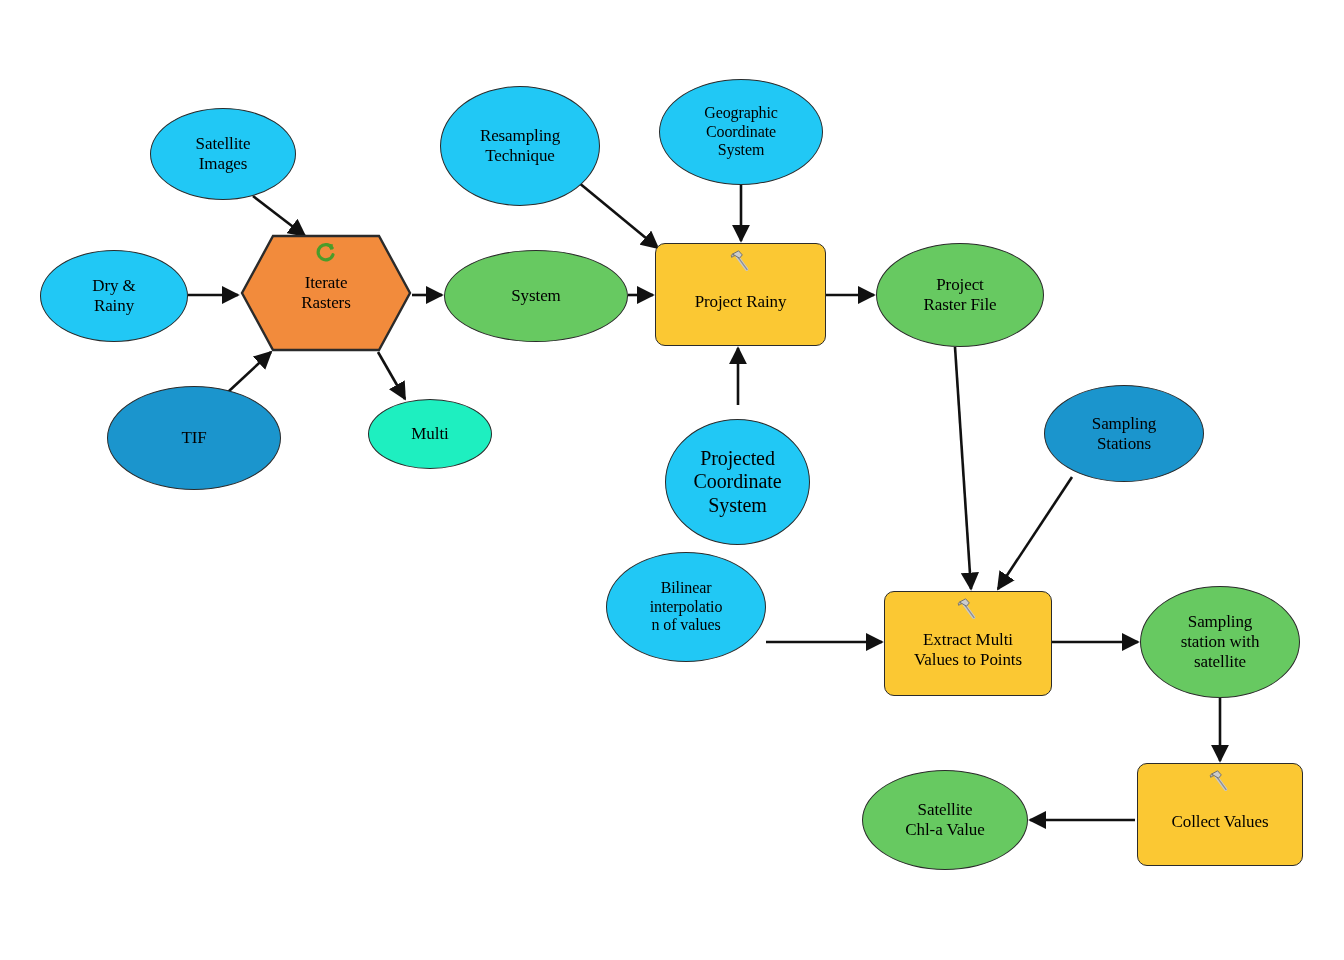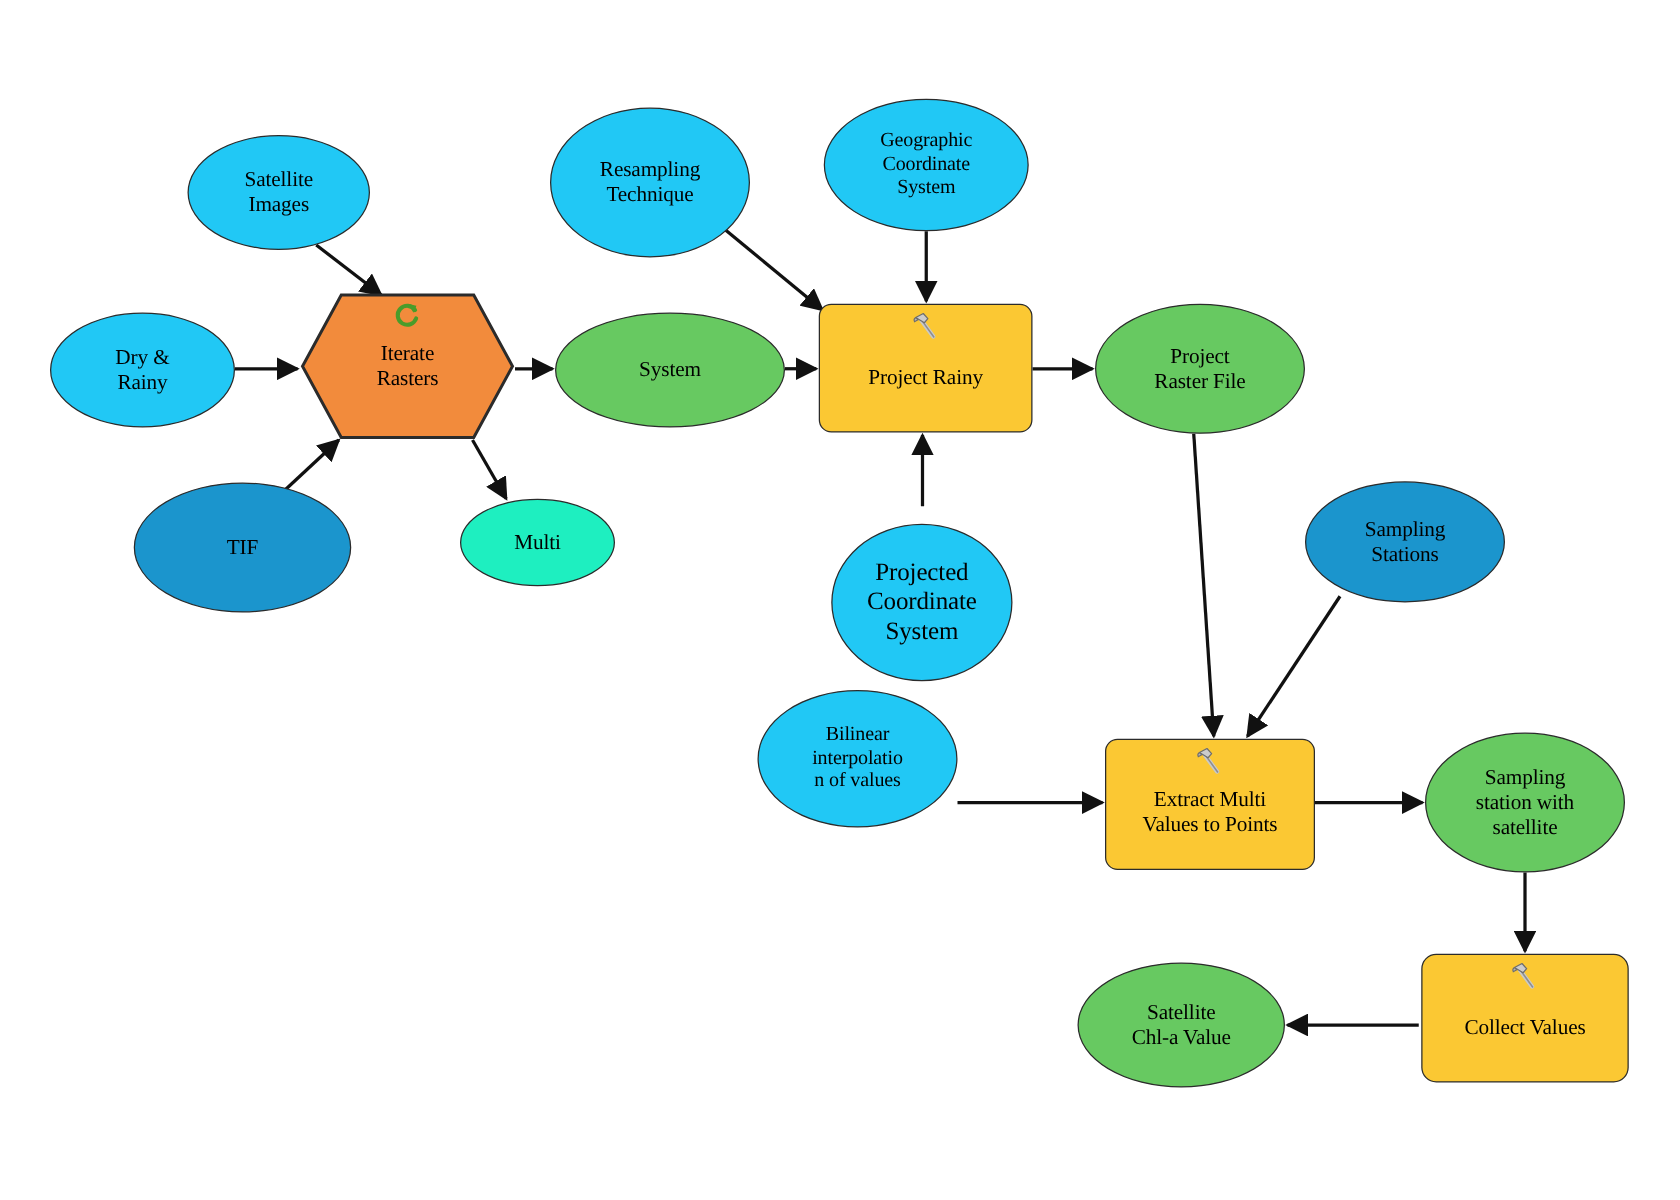--- a/index.html
+++ b/index.html
@@ -192,21 +192,21 @@
           <path d="M4.2 5.6 Q2.4 6.6 3.3 8.6 Q5.2 7.6 6.0 7.2 Z" fill="#b5b5b5" stroke="#6e6e6e" stroke-width="0.8"></path>
         </svg>
         <span class="lbl" style="margin-top: 12px;">Extract Multi
 Values to Points</span>
       </div>
       <div class="node t-data ellipse" style="left: 1140px; top: 586px; width: 160px; height: 112px; font-size: 17px;">
         <span class="lbl">Sampling
 station with
 satellite</span>
       </div>
-      <div class="node t-tool box" style="left: 1137px; top: 763px; width: 166px; height: 103px; font-size: 17px; border-radius: 12px;">
+      <div class="node t-tool box" style="left: 1137px; top: 763px; width: 166px; height: 103px; font-size: 17px;">
         <svg class="icon-hammer" viewBox="0 0 24 24">
           <path d="M8.5 7.8 L17.2 19.6" stroke="#c9c9c9" stroke-width="3.2" stroke-linecap="round" fill="none"></path>
           <path d="M9.4 8.6 L17.6 19.9" stroke="#8e8e8e" stroke-width="1.1" stroke-linecap="round" fill="none"></path>
           <path d="M4.2 5.6 L9.8 2.6 L13.2 6.4 L10.6 9.4 Z" fill="#cccccc" stroke="#6e6e6e" stroke-width="0.9" stroke-linejoin="round"></path>
           <path d="M4.2 5.6 Q2.4 6.6 3.3 8.6 Q5.2 7.6 6.0 7.2 Z" fill="#b5b5b5" stroke="#6e6e6e" stroke-width="0.8"></path>
         </svg>
         <span class="lbl" style="margin-top: 14px;">Collect Values</span>
       </div>
       <div class="node t-data ellipse" style="left: 862px; top: 770px; width: 166px; height: 100px; font-size: 17px;">
         <span class="lbl">Satellite

